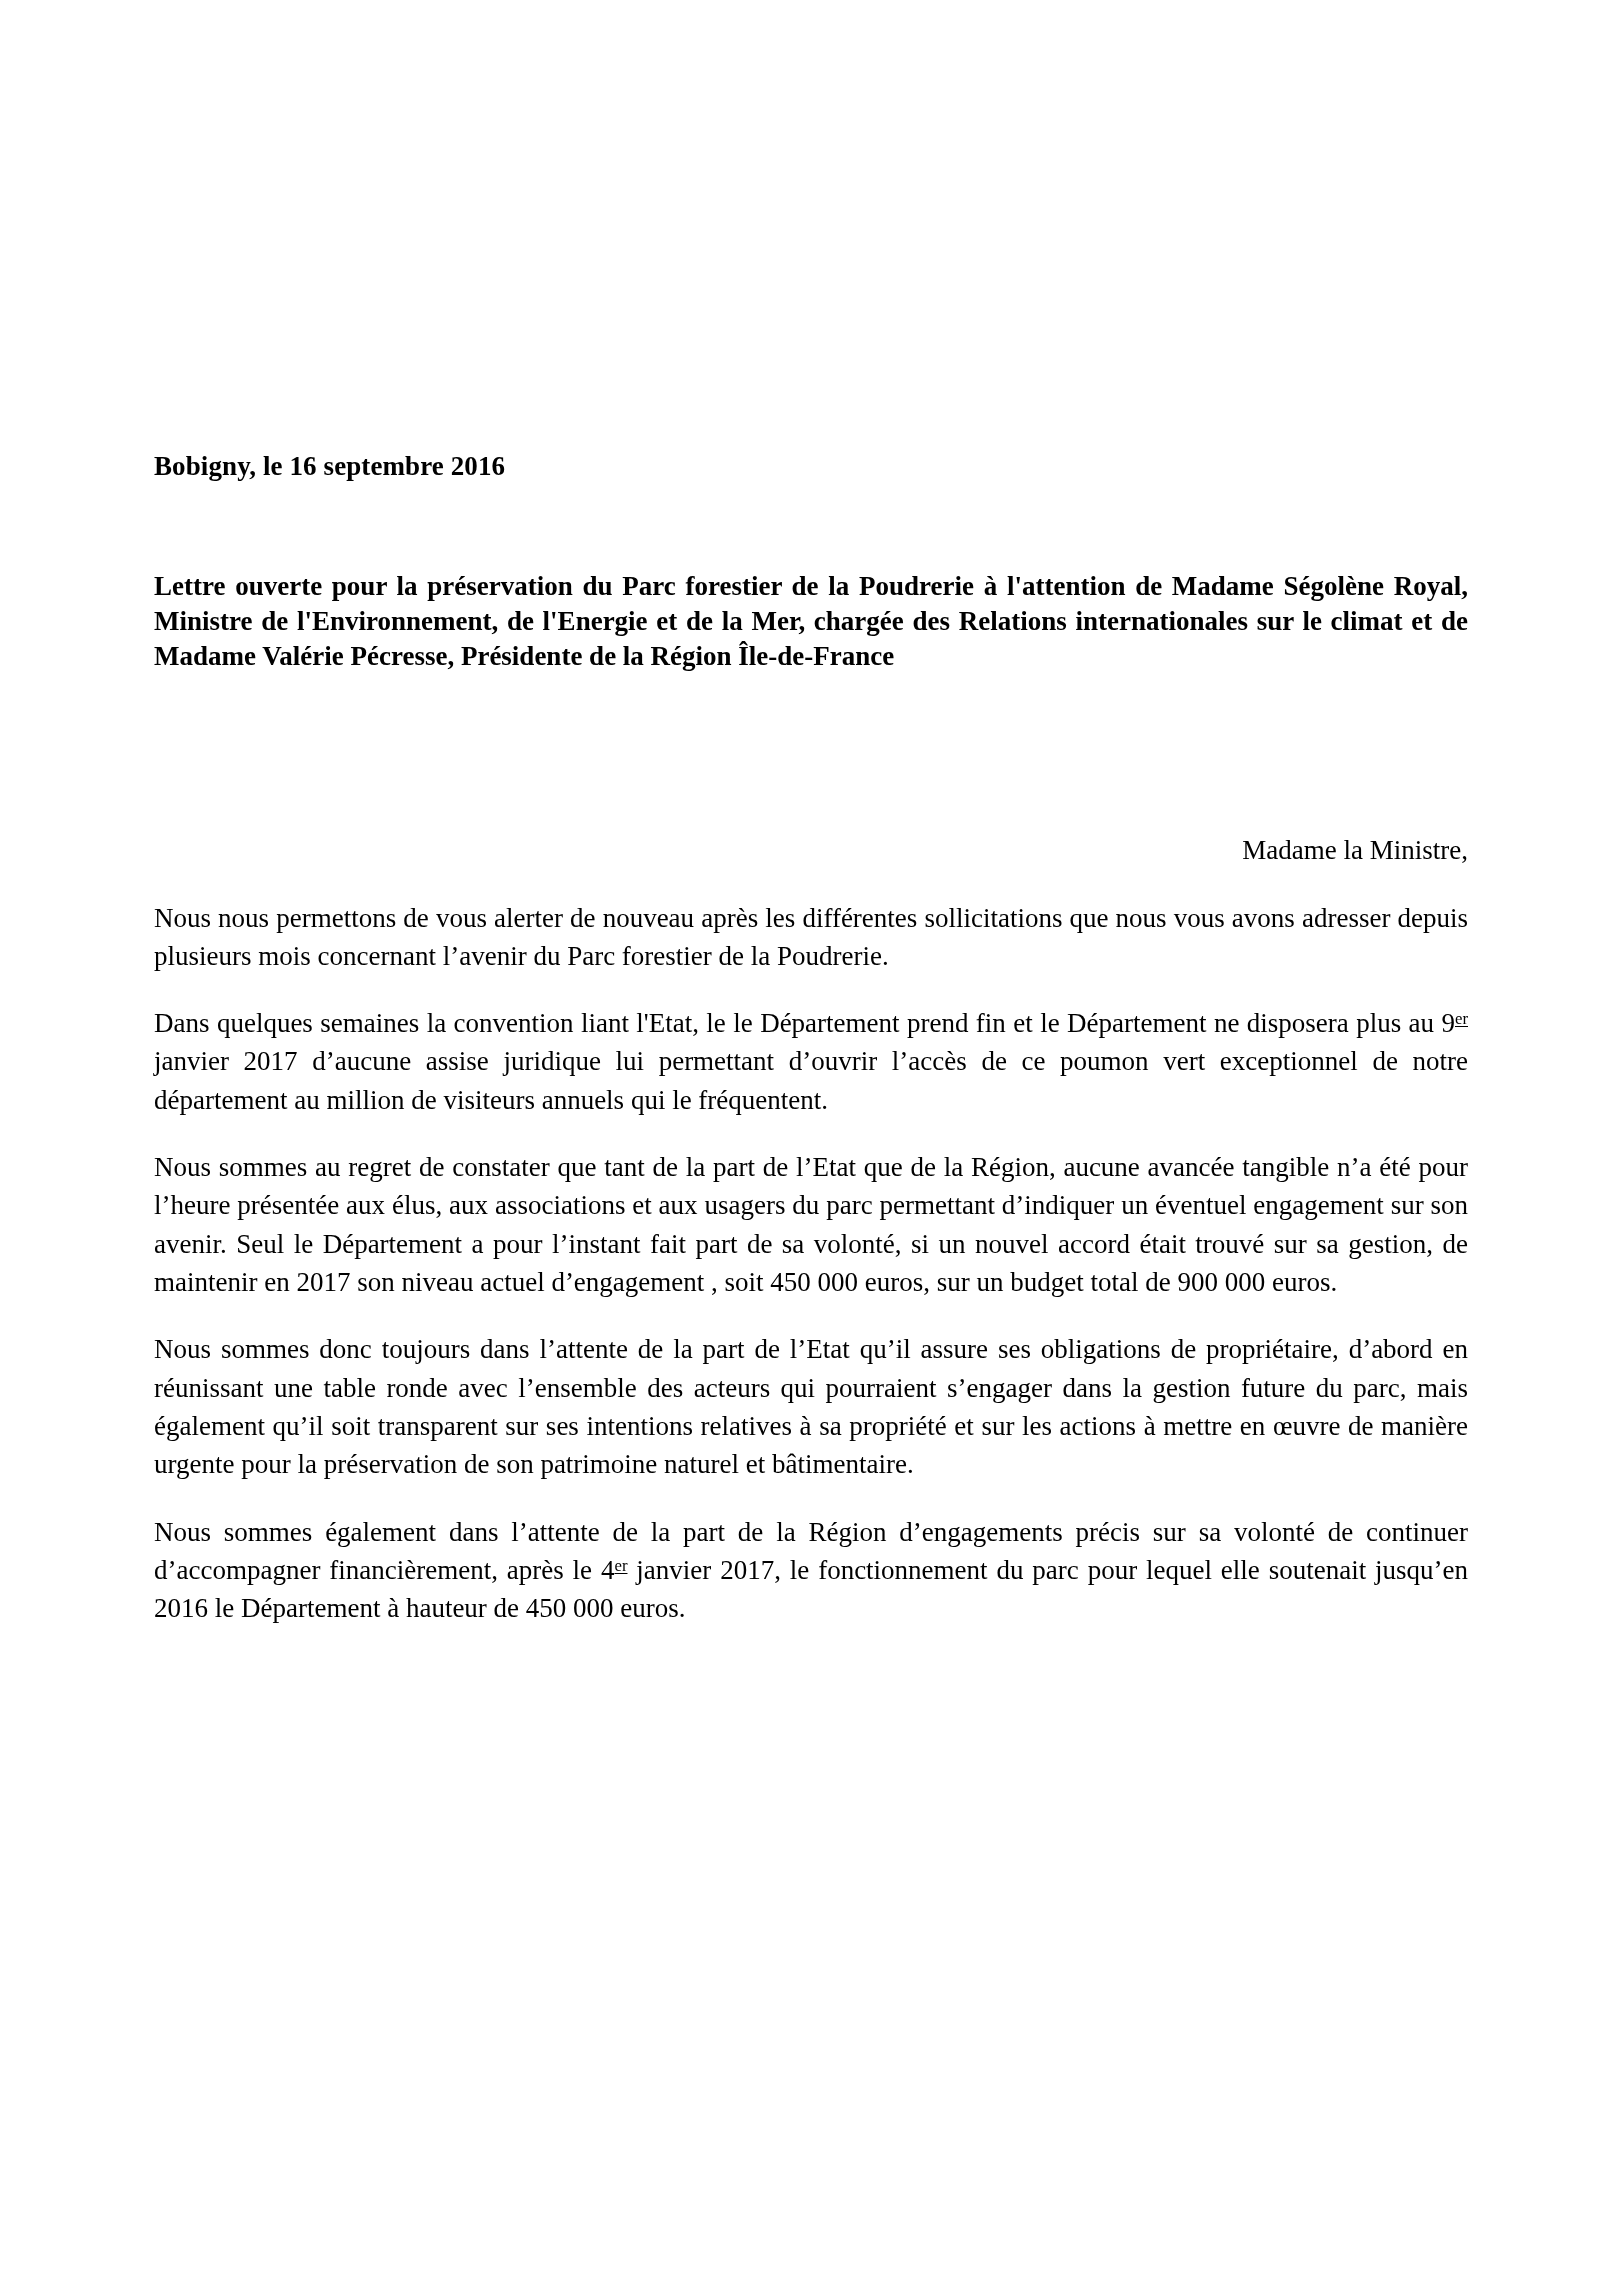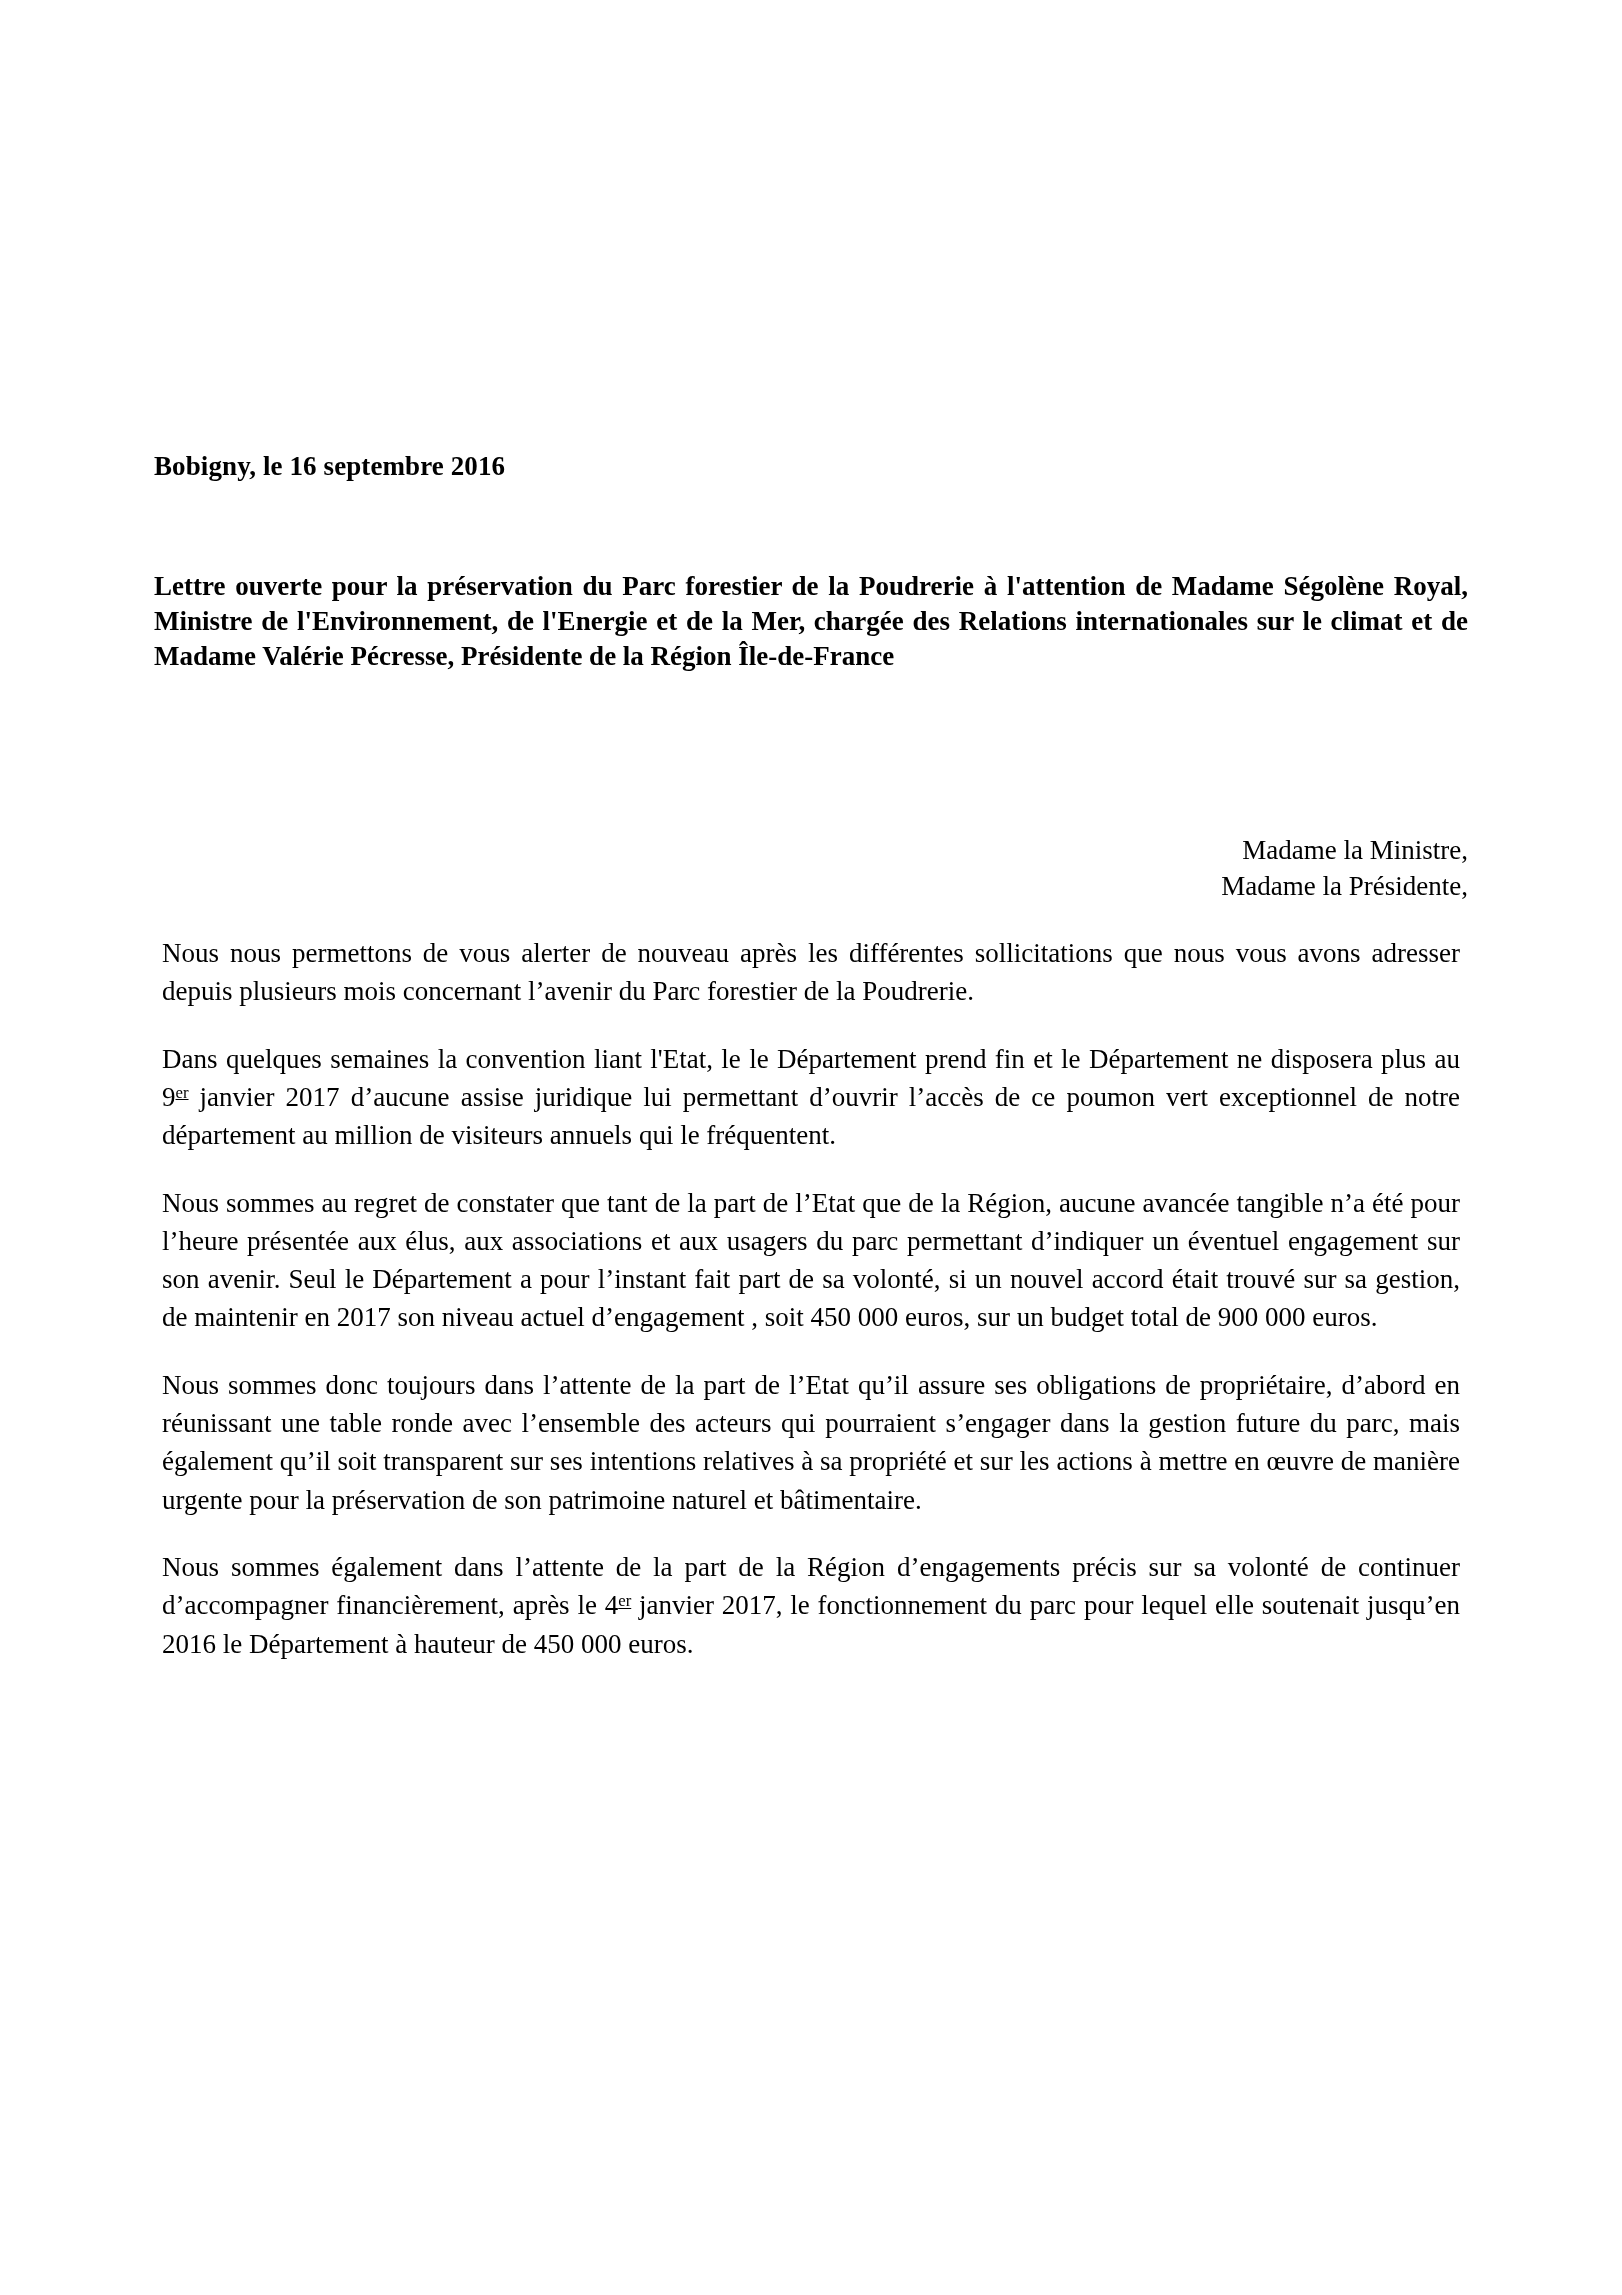--- a/index.html
+++ b/index.html
@@ -42,21 +42,21 @@
   .salutation {
     margin-top: 159px;
     font-size: 27px;
     line-height: 1.31;
     text-align: right;
   }
   .salutation div {
     white-space: pre;
   }
   p.body-par {
-    margin: 8px;
+    margin: 0;
     margin-top: 29px;
     font-size: 27px;
     line-height: 1.42;
     text-align: justify;
     text-justify: inter-word;
     hyphens: none;
   }
   p.body-par:first-of-type {
     margin-top: 30px;
   }
@@ -72,21 +72,20 @@
 
 <div class="page">
   <div class="content">
 
     <div class="date-line">Bobigny, le 16 septembre 2016</div>
 
     <div class="title-block">Lettre ouverte pour la préservation du Parc forestier de la Poudrerie à l'attention de Madame Ségolène Royal, Ministre de l'Environnement, de l'Energie et de la Mer, chargée des Relations internationales sur le climat et de Madame Valérie Pécresse, Présidente de la Région Île-de-France</div>
 
     <div class="salutation">
       <div>Madame la Ministre,</div>
-      <div>Madame la Présidente,</div>
     </div>
 
     <p class="body-par">Nous nous permettons de vous alerter de nouveau après les différentes sollicitations que nous vous avons adresser depuis plusieurs mois concernant l’avenir du Parc forestier de la Poudrerie.</p>
 
     <p class="body-par"><span>Dans quelques semaines la convention liant l'Etat, le le Département prend fin et le Département ne disposera plus au 9</span><sup>er</sup><span> janvier 2017 d’aucune assise juridique lui permettant d’ouvrir l’accès de ce poumon vert exceptionnel de notre département au million de visiteurs annuels qui le fréquentent.</span></p>
 
     <p class="body-par">Nous sommes au regret de constater que tant de la part de l’Etat que de la Région, aucune avancée tangible n’a été pour l’heure présentée aux élus, aux associations et aux usagers du parc permettant d’indiquer un éventuel engagement sur son avenir. Seul le Département a pour l’instant fait part de sa volonté, si un nouvel accord était trouvé sur sa gestion, de maintenir en 2017 son niveau actuel d’engagement , soit 450 000 euros, sur un budget total de 900 000 euros.</p>
 
     <p class="body-par">Nous sommes donc toujours dans l’attente de la part de l’Etat qu’il assure ses obligations de propriétaire, d’abord en réunissant une table ronde avec l’ensemble des acteurs qui pourraient s’engager dans la gestion future du parc, mais également qu’il soit transparent sur ses intentions relatives à sa propriété et sur les actions à mettre en œuvre de manière urgente pour la préservation de son patrimoine naturel et bâtimentaire.</p>
 

